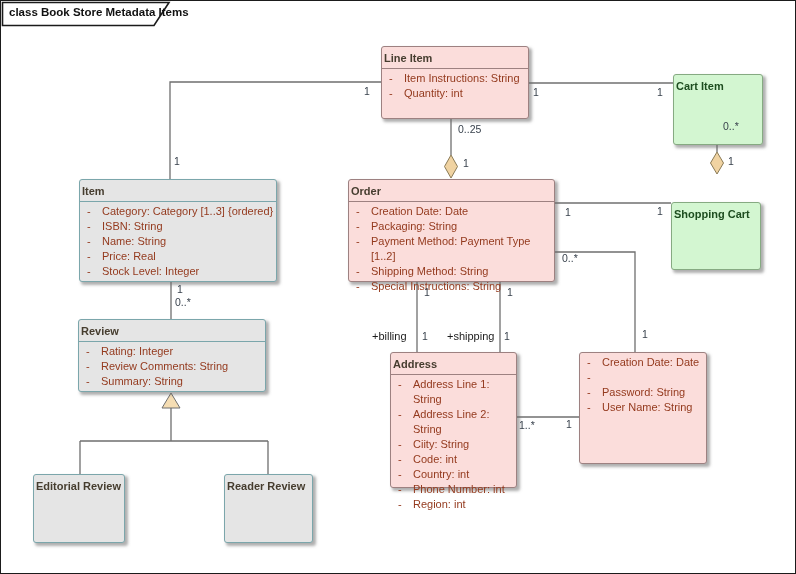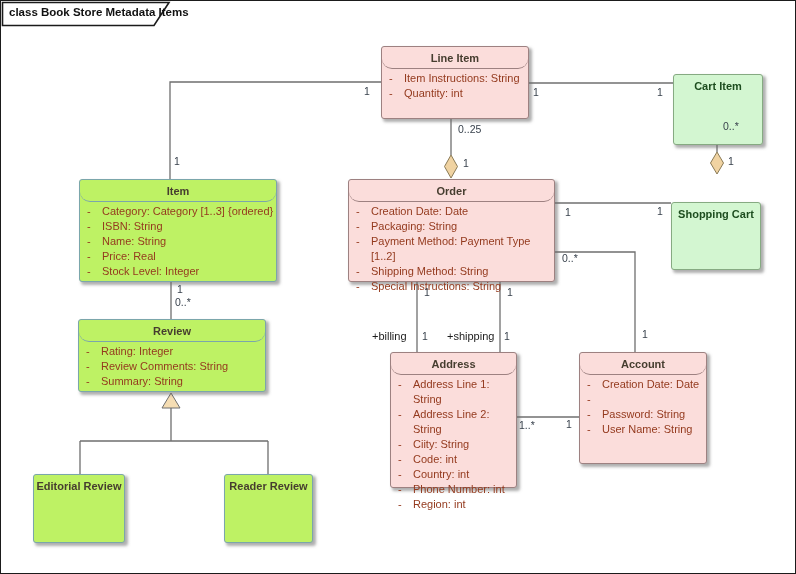--- a/index.html
+++ b/index.html
@@ -11,25 +11,25 @@
   #overlay { position:absolute; left:0; top:0; z-index:1; }
   .frame-title {
     position:absolute; left:8px; top:5px; z-index:3;
     font-size:11.5px; font-weight:bold; color:#111;
   }
   .cls {
     position:absolute; z-index:2; border-radius:3px; box-sizing:border-box;
     box-shadow:2.5px 2.5px 3px rgba(110,110,110,.55);
   }
   .pink  { background:#fbdddb; border:1px solid #9d8181; }
-  .cyan  { background:#bef264; border:1px solid #7ba6ab; }
+  .cyan  { background:#e5e5e5; border:1px solid #7ba6ab; }
   .green { background:#d3f6d1; border:1px solid #86aa82;margin-top:28px; }
   .cls-name {
-    font-weight:bold; font-size:11px; text-align:center;
-    padding:5px 2px 4px 2px; color:#463d2f;border-radius:10px;
+    font-weight:bold; font-size:11px; 
+    padding:5px 2px 4px 2px; color:#463d2f;
   }
   .green .cls-name { color:#1d4d1f; }
   .with-attrs .cls-name { border-bottom-style:solid; border-bottom-width:1px; }
   .pink.with-attrs .cls-name { border-bottom-color:#9d8181; }
   .cyan.with-attrs .cls-name { border-bottom-color:#7ba6ab; }
   .cls-attrs { padding-top:2px; }
   .attr { display:flex; font-size:11px; line-height:15px; color:#943a1e; }
   .attr .dash { width:22px; padding-left:7px; box-sizing:border-box; flex:none; }
   .mult {
     position:absolute; z-index:3; font-size:10.5px; color:#39424d; white-space:nowrap;
@@ -183,21 +183,20 @@
           <span>Phone Number: int</span>
         </div>
       <div class="attr">
           <span class="dash">-</span>
           <span>Region: int</span>
         </div>
     </div>
   </div>
 
   <div class="cls pink with-attrs" style="left:578px;top:351px;width:128px;height:112px">
-    <div class="cls-name">Account</div>
     <div class="cls-attrs">
       <div class="attr">
           <span class="dash">-</span>
           <span>Creation Date: Date</span>
         </div>
       <div class="attr">
           <span class="dash">-</span>
         </div>
       <div class="attr">
           <span class="dash">-</span>

